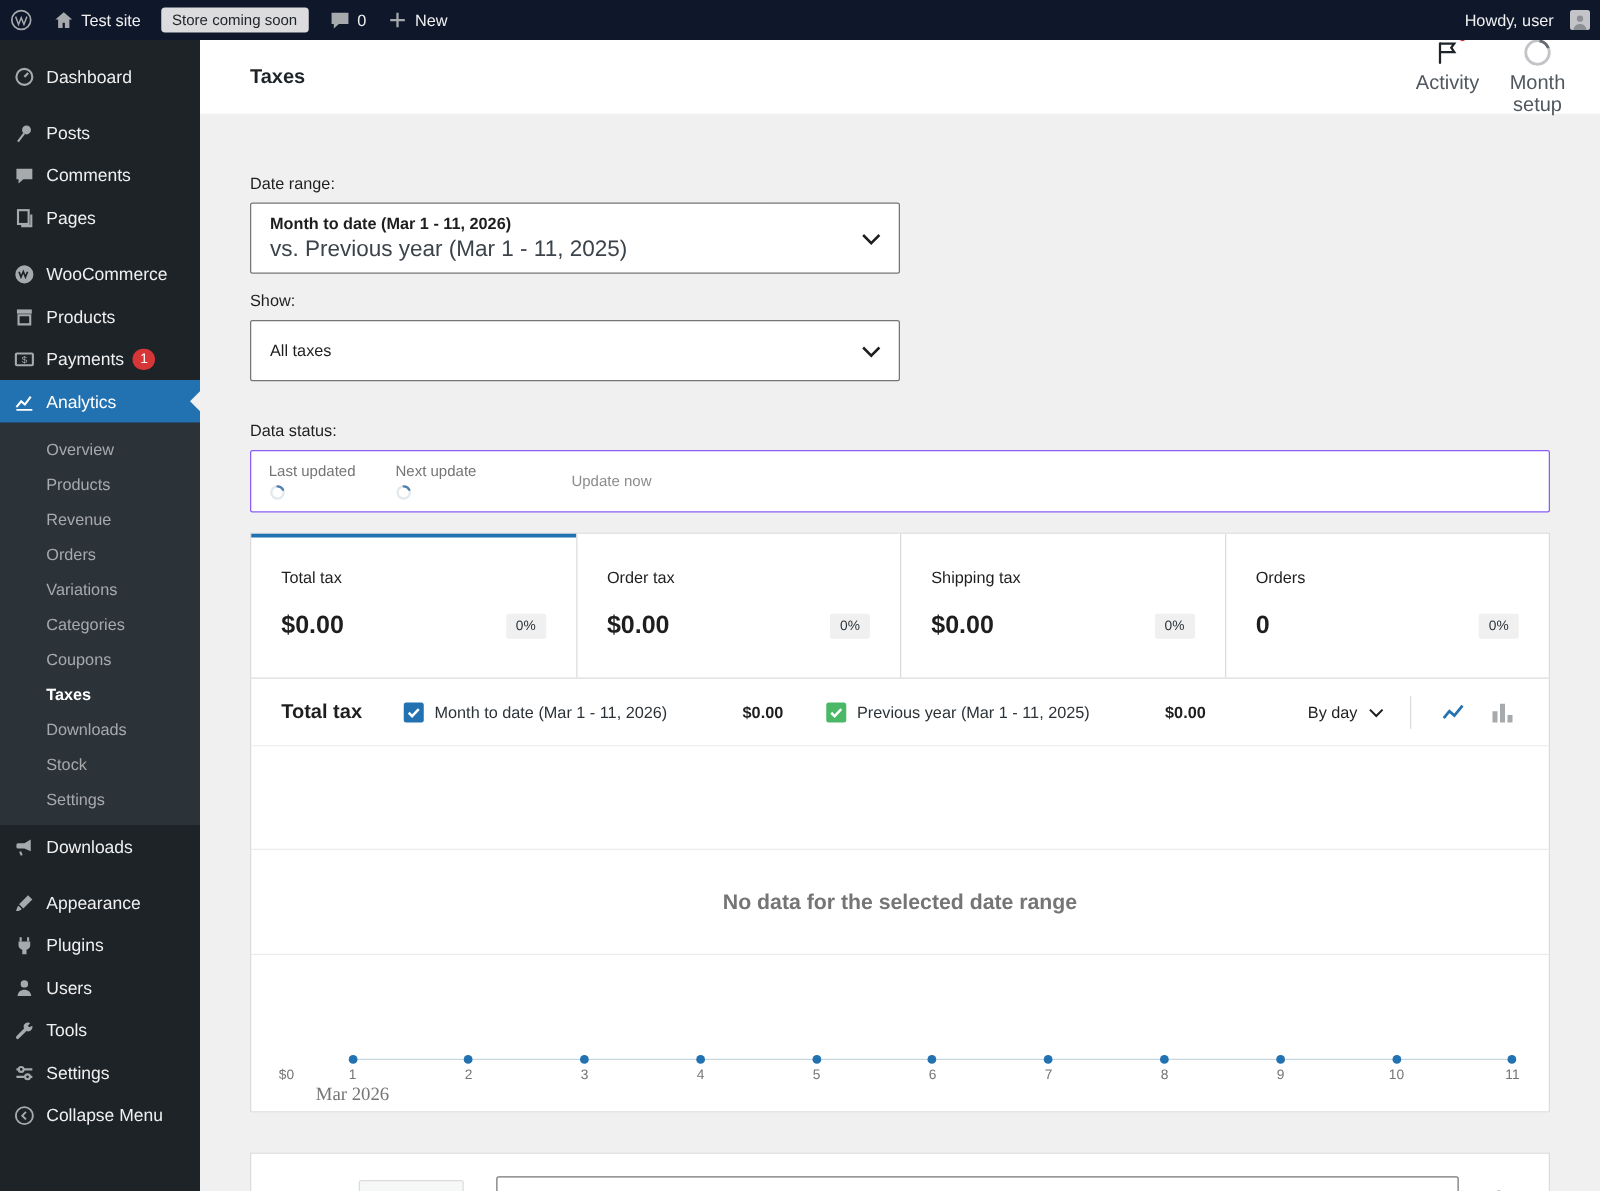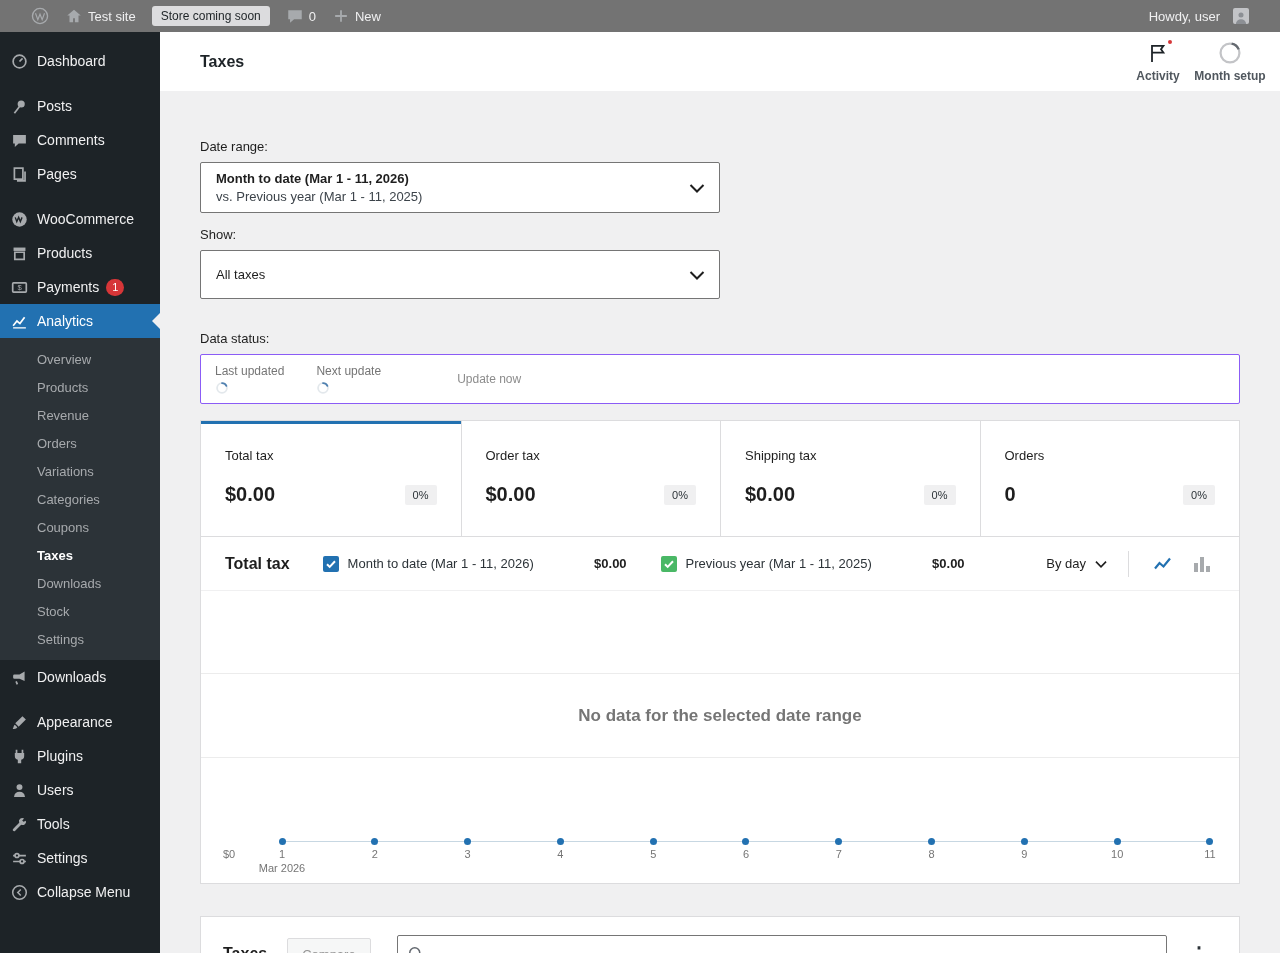--- a/index.html
+++ b/index.html
@@ -1,21 +1,21 @@
 <!DOCTYPE html>
 <html><head>
 <meta charset="utf-8">
 <style>
   * { margin:0; padding:0; box-sizing:border-box; }
   html,body { width:1280px; height:953px; overflow:hidden; }
   body { font-family:"Liberation Sans", sans-serif; background:#f0f0f1; color:#1e1e1e; position:relative; }
   button { font-family:inherit; background:none; border:none; cursor:pointer; }
 
   
-  .admin-bar { position:fixed; top:0; left:0; right:0; height:32px; background:#737373; display:flex; align-items:center; z-index:50; font-size:13px; color:#f0f0f1; padding:0 23px; }
+  .admin-bar { position:fixed; top:0; left:0; right:0; height:32px; background:#0f172a; display:flex; align-items:center; z-index:50; font-size:13px; color:#f0f0f1; padding:0 0; }
   .ab-item { display:flex; align-items:center; height:32px; padding:0 8px; gap:5px; color:#f0f0f1; cursor:pointer; white-space:nowrap; }
   .ab-icon { width:18px; height:18px; color:#a7aaad; display:flex; align-items:center; justify-content:center; }
   .ab-icon svg { width:18px; height:18px; }
   .coming-soon { background:#dcdcde; color:#1d2327; font-size:12px; padding:3px 9px; border-radius:3px; margin:0 8px; }
   .ab-right { margin-left:auto; display:flex; align-items:center; }
   .avatar { width:16px; height:16px; border-radius:2px; background:#c3c4c7; margin-left:8px; overflow:hidden; display:flex; align-items:flex-end; justify-content:center; cursor:pointer; }
   .avatar svg { width:14px; height:14px; }
 
   
   .sidebar { position:fixed; top:32px; left:0; bottom:0; width:160px; background:#1d2327; padding-top:12px; z-index:40; }
@@ -32,29 +32,29 @@
   .smi.active { color:#fff; font-weight:bold; }
 
   
   .main { margin-left:160px; padding-top:32px; }
   .page-header { height:60px; background:#fff; display:flex; align-items:center; justify-content:space-between; padding:0 14px 0 40px; border-bottom:1px solid #f0f0f1; }
   .page-title { font-size:16px; font-weight:bold; color:#1d2327; }
   .header-actions { display:flex; align-items:flex-start; }
   .ha { display:flex; flex-direction:column; align-items:center; gap:3px; width:72px; padding:6px 0; }
   .ha-icon { position:relative; width:26px; height:26px; display:flex; align-items:center; justify-content:center; color:#1d2327; }
   .ha-icon svg { width:24px; height:24px; }
-  .ha-label { font-size:12px; color:#50575e;font-weight:bold; }
+  .ha-label { font-size:16px; color:#50575e; }
   .notif-dot { position:absolute; top:-2px; right:-3px; width:8px; height:8px; border-radius:50%; background:#d63638; border:2px solid #fff; }
 
   .content { padding:47px 40px 0 40px; }
   .field-label { font-size:13px; color:#1e1e1e; margin-bottom:8px; }
   .dropdown { width:520px; background:#fff; border:1px solid #757575; border-radius:2px; padding:8px 44px 8px 15px; position:relative; cursor:pointer; }
   .dropdown.single { height:49px; display:flex; align-items:center; font-size:13px; }
   .dd-primary { font-size:13px; font-weight:bold; color:#1e1e1e; white-space:nowrap; }
-  .dd-secondary { font-size:13px; color:#3c434a; margin-top:3px; white-space:nowrap; }
+  .dd-secondary { font-size:18px; color:#3c434a; margin-top:3px; white-space:nowrap; }
   .chev { position:absolute; right:10px; top:50%; transform:translateY(-50%); width:24px; height:24px; color:#1e1e1e; }
   .chev svg { width:24px; height:24px; }
   .mt14 { margin-top:14px; }
   .mt32 { margin-top:32px; }
 
   .status-panel { margin-top:0; height:50px; background:#fff; border:1px solid #8b5cf6; border-radius:2px; display:flex; align-items:center; padding:0 14px; }
   .status-col { display:flex; flex-direction:column; gap:3px; margin-right:32px; }
   .status-label { font-size:12px; color:#757575; white-space:nowrap; }
   .spinner { width:14px; height:14px; }
   .spinner svg { width:14px; height:14px; }
@@ -93,21 +93,21 @@
   .gridline { position:absolute; left:0; right:0; height:1px; background:#ececec; }
   .g1 { top:82px; } .g2 { top:166px; }
   .empty-msg { position:absolute; left:0; right:0; top:115px; text-align:center; font-size:17px; font-weight:bold; color:#757575; }
   .series-line { position:absolute; left:81px; width:928px; top:250px; height:1px; background:#c7d7e2; }
   .dots-row { position:absolute; left:71px; right:19px; top:247px; display:flex; justify-content:space-between; }
   .dotbox { width:20px; display:flex; justify-content:center; }
   .dot { width:7px; height:7px; border-radius:50%; background:#2271b1; }
   .ticks-row { position:absolute; left:71px; right:19px; top:257px; display:flex; justify-content:space-between; }
   .tickbox { width:20px; text-align:center; font-size:11px; color:#757575; }
   .y-zero { position:absolute; left:22px; top:257px; font-size:11px; color:#757575; }
-  .month-label { position:absolute; left:81px; top:271px; transform:translateX(-50%); font-size:11px; color:#757575; white-space:nowrap; }
+  .month-label { position:absolute; left:81px; top:271px; transform:translateX(-50%); font-size:15px; color:#757575; white-space:nowrap;font-family:Liberation Serif, serif; }
 
   
   .table-card { margin-top:32px; background:#fff; border:1px solid #dcdcde; height:76px; display:flex; align-items:center; padding:0 22px; }
   .table-title { font-size:16px; font-weight:bold; margin-right:20px; }
   .compare-btn { font-size:13px; color:#949494; background:#f6f7f7; border:1px solid #dcdcde; border-radius:2px; padding:8px 14px; margin-right:26px; }
   .search-box { flex:1; height:38px; background:#fff; border:1px solid #757575; border-radius:2px; display:flex; align-items:center; padding:0 8px; }
   .search-icon { width:20px; height:20px; color:#646970; margin-right:6px; display:flex; align-items:center; }
   .search-icon svg { width:20px; height:20px; }
   .search-box input { flex:1; border:none; outline:none; font-size:13px; font-family:inherit; background:transparent; }
   .kebab { margin-left:14px; font-size:20px; font-weight:bold; color:#2c3338; padding:4px 8px; }

